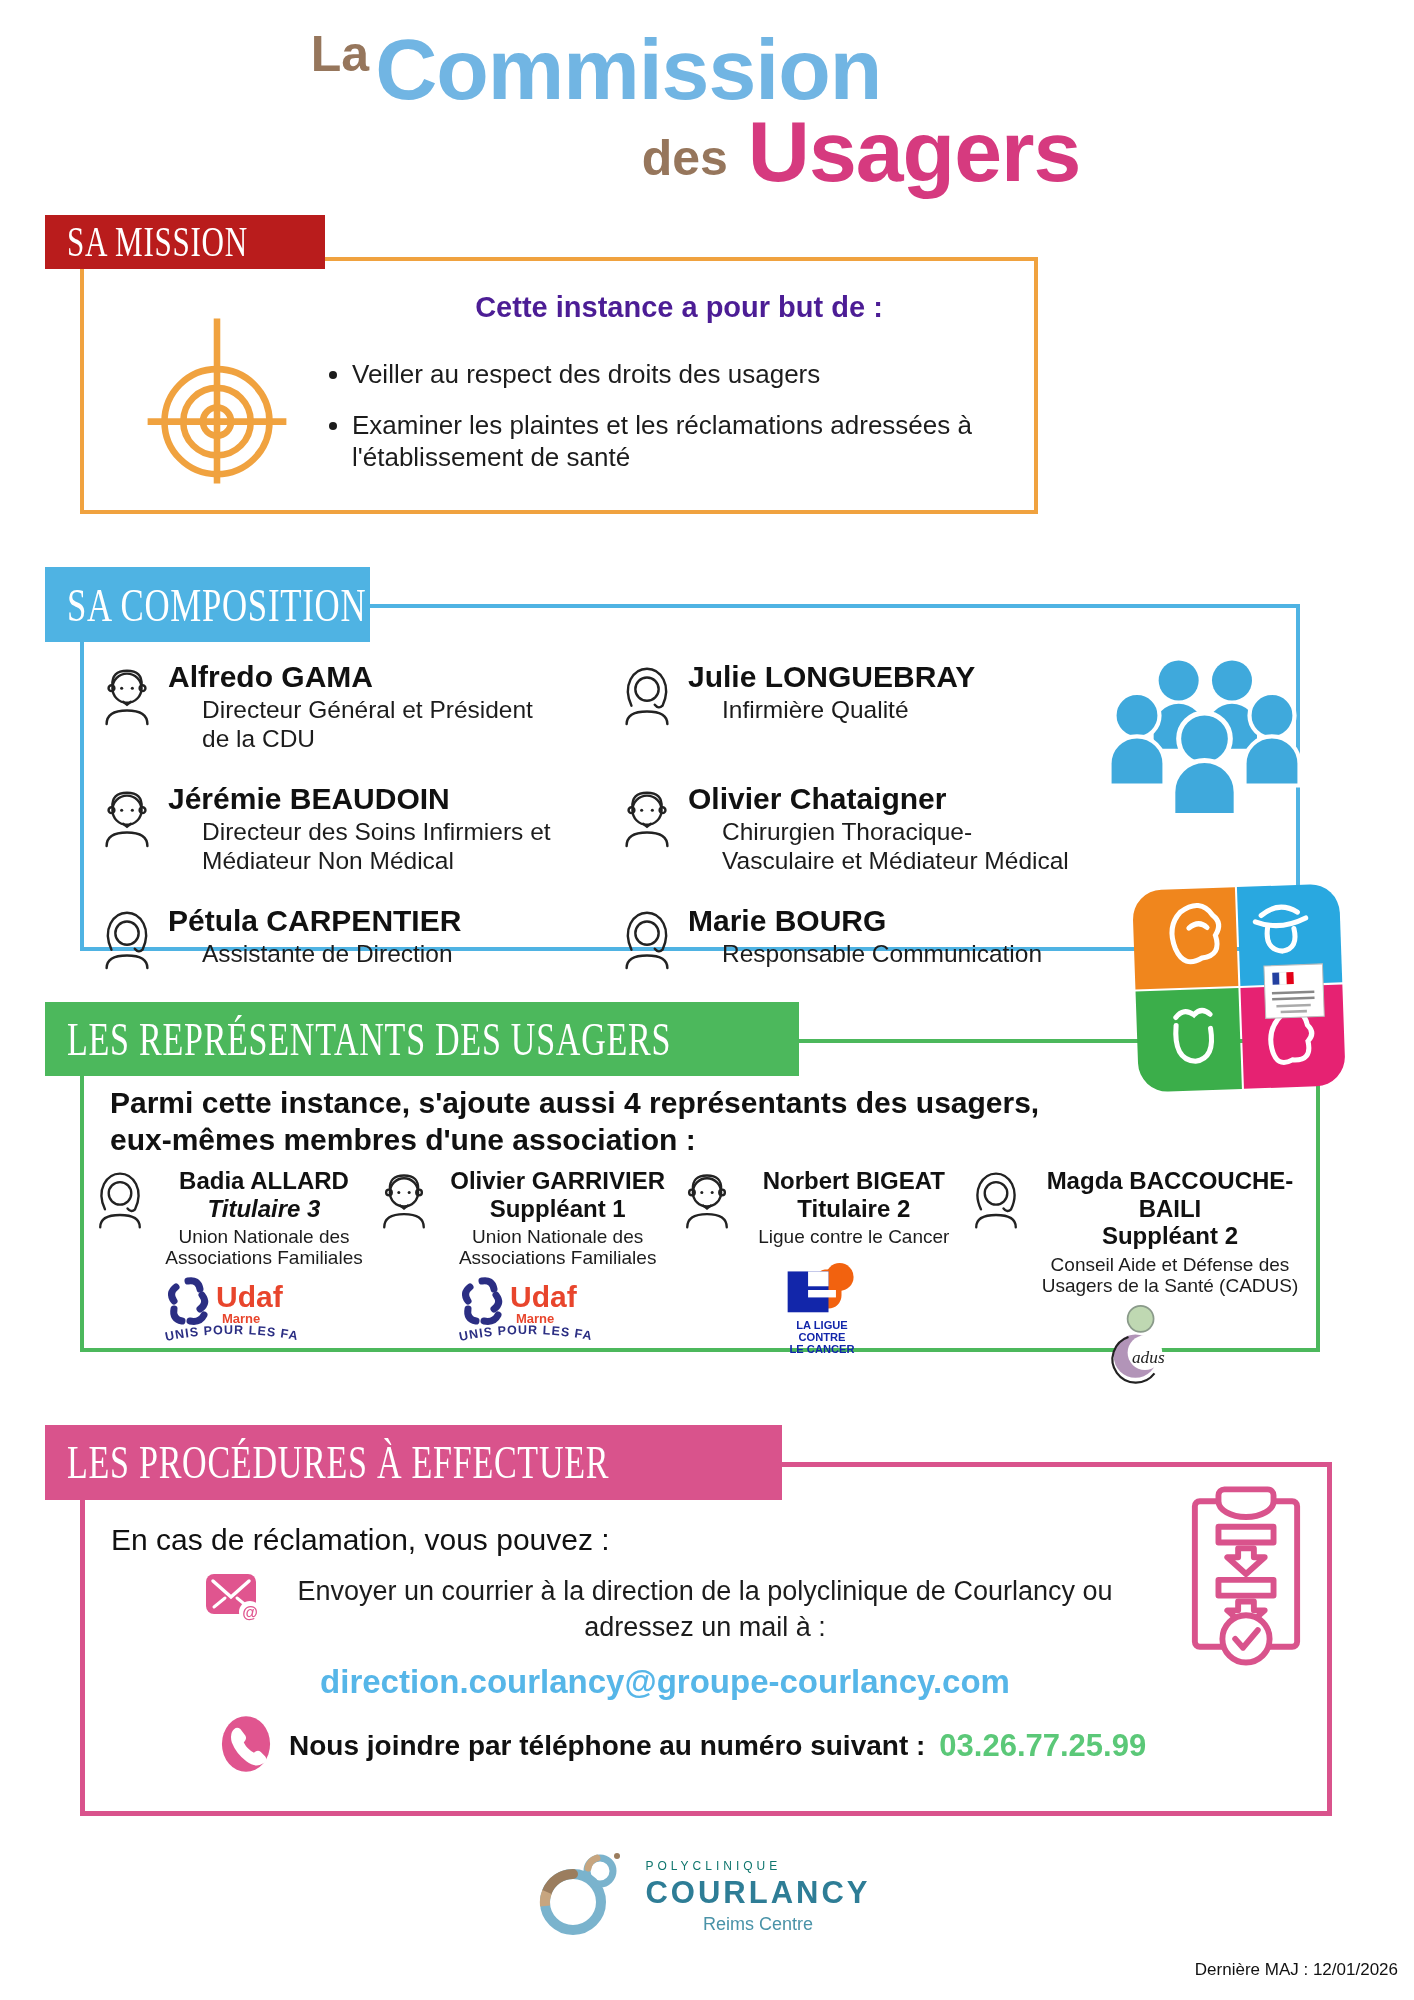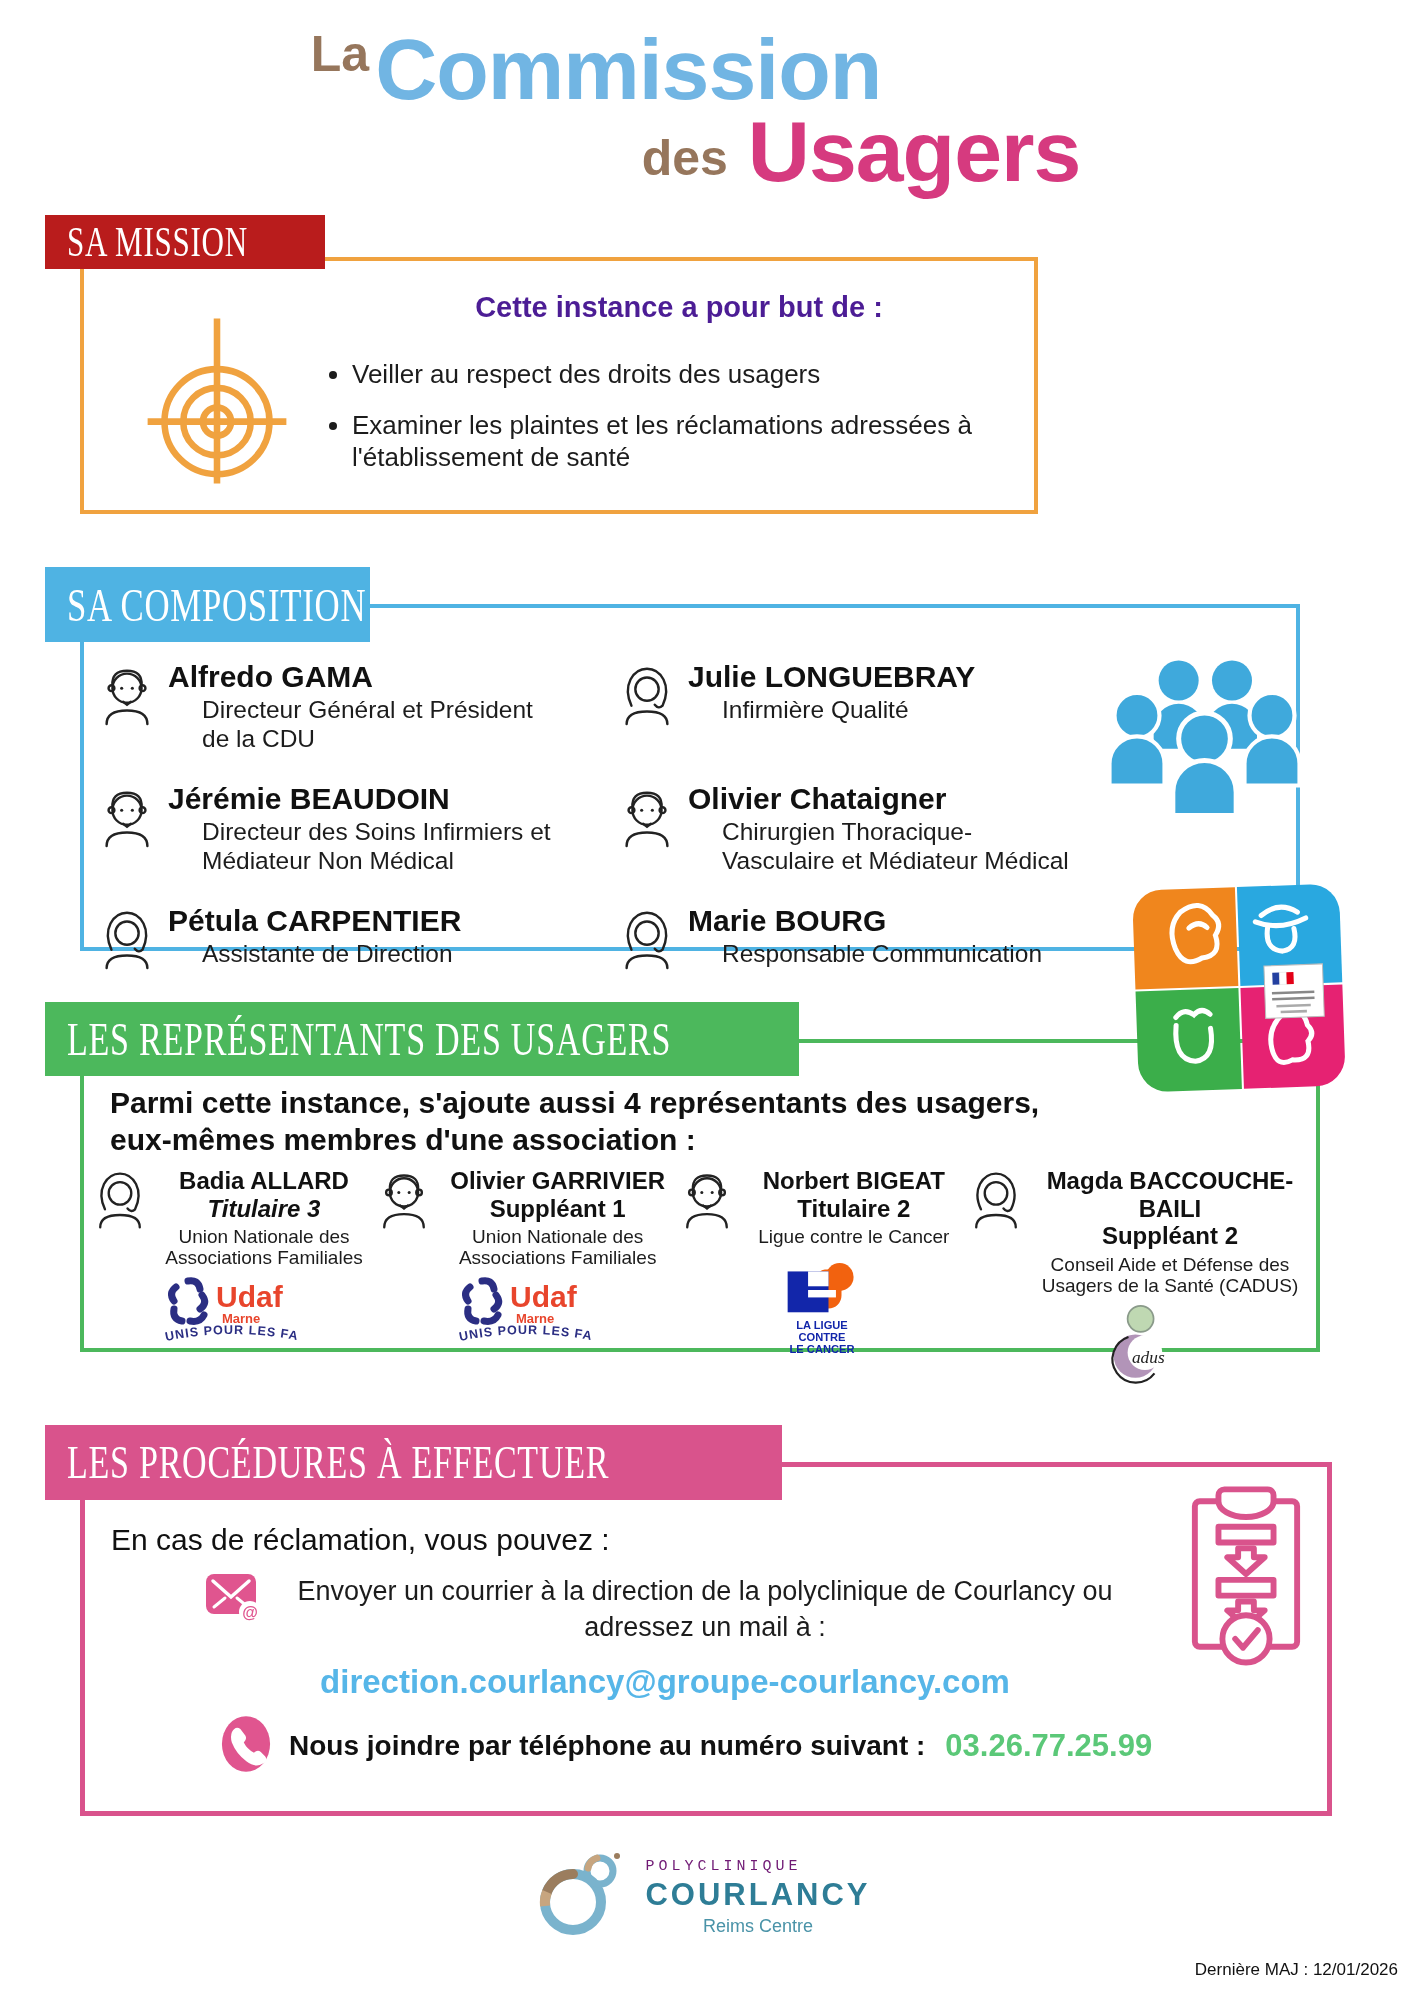--- a/index.html
+++ b/index.html
@@ -73,28 +73,28 @@
   .box-proc{left:80px;top:1462px;width:1242px;height:344px;border:5px solid #D9538C;}
   .proc-intro{position:absolute;left:26px;top:56px;font-size:30px;font-weight:normal;color:#111;}
   .mail-icon-wrap{position:absolute;left:120px;top:104px;}
   .mail-text{position:absolute;left:190px;top:106px;width:860px;text-align:center;
              font-size:27px;line-height:1.35;color:#1c1c1c;}
   .proc-email{position:absolute;left:60px;top:196px;width:1040px;text-align:center;
               font-size:33px;font-weight:bold;color:#56B6E8;}
   .phone-row{position:absolute;left:136px;top:248px;display:flex;align-items:center;}
   .phone-icon-wrap{margin-right:18px;}
   .phone-label{font-size:28px;font-weight:bold;color:#111;}
-  .phone-number{font-size:31px;font-weight:bold;color:#5BC878;margin-left:20px;text-align:center;}
+  .phone-number{font-size:31px;font-weight:bold;color:#5BC878;margin-left:14px;text-align:center;}
   .flow-icon-wrap{position:absolute;right:22px;top:10px;}
 
   
   .footer{position:absolute;top:1852px;left:0;width:100%;display:flex;justify-content:center;}
   .footer-inner{display:flex;align-items:center;transform:translateX(-6px);}
   .brand-text{margin-left:14px;}
-  .brand-top{font-size:15px;letter-spacing:4px;color:#701a75;font-family:Liberation Mono, monospace;}
+  .brand-top{font-size:12px;letter-spacing:4px;color:#0f766e;}
   .brand-main{font-size:31px;font-weight:bold;letter-spacing:3px;color:#2E7D96;margin-top:2px;}
   .brand-sub{font-size:18px;color:#4a93a8;text-align:center;margin-top:3px;}
   .maj{position:absolute;right:16px;top:1960px;font-size:17px;color:#111;}
 </style>
 </head>
 <body>
 
 <div class="page">
 
   <div class="title-block">

